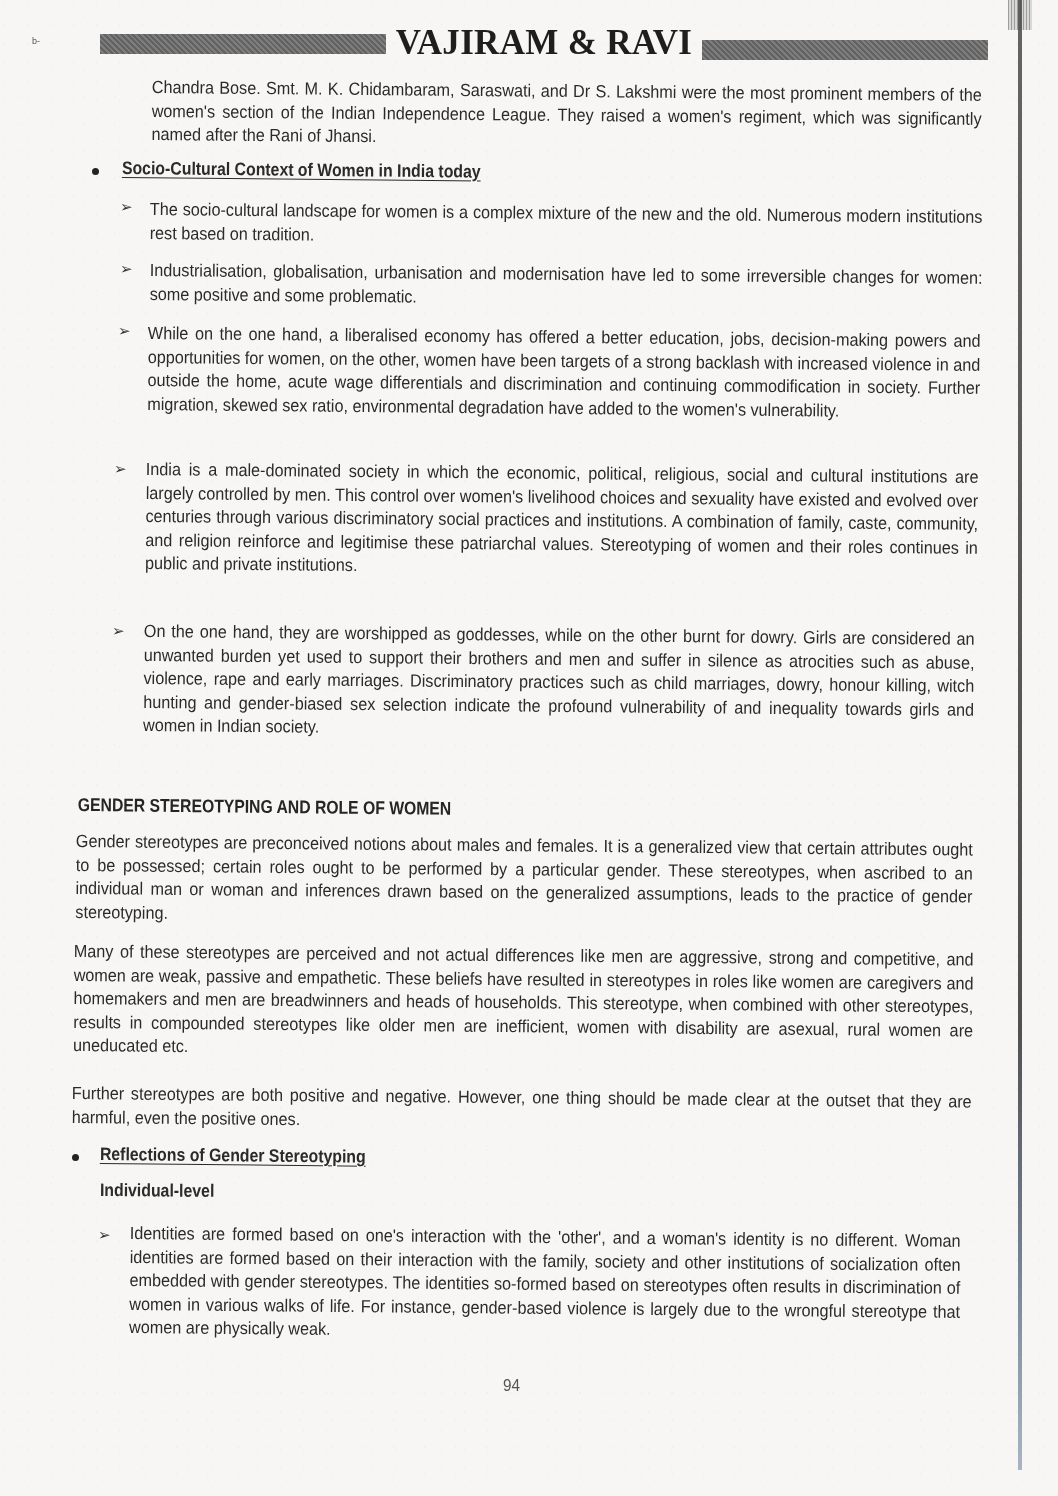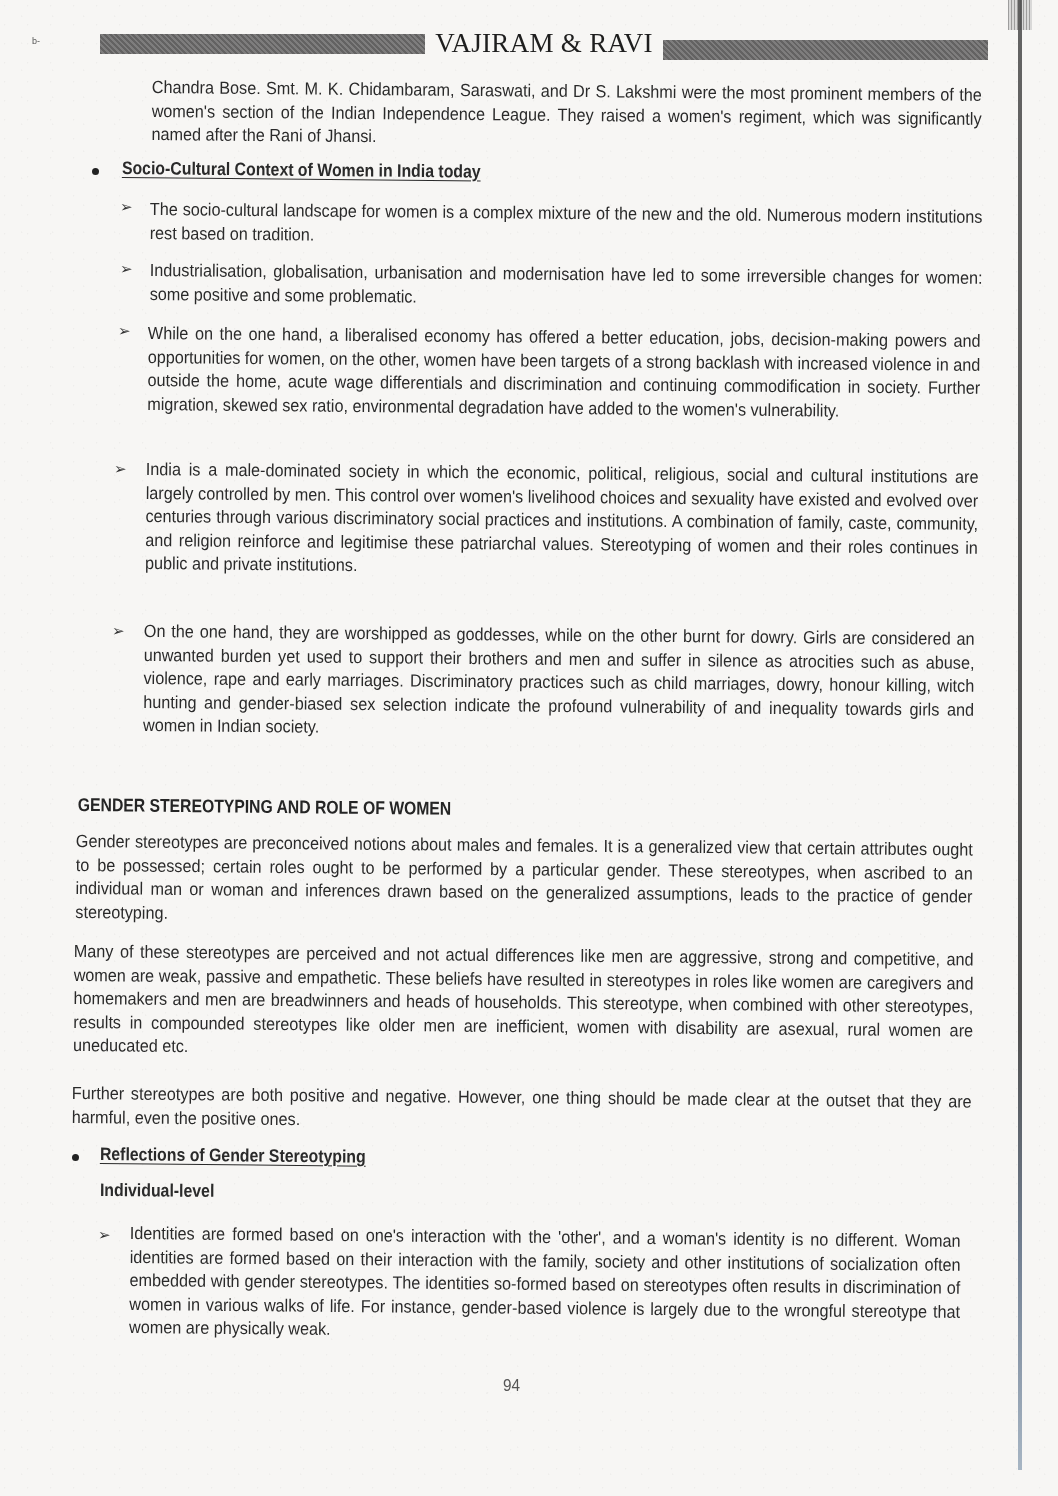--- a/index.html
+++ b/index.html
@@ -38,22 +38,22 @@
       height: 20px; flex: 1;
       background:
         repeating-linear-gradient(45deg, #8a8a8a 0 2px, #bdbdbd 2px 4px),
         #999;
       background-blend-mode: multiply;
       opacity: 0.9;
     }
     .header-bar.left { margin-top: 2px; }
     .header-bar.right { margin-top: 14px; }
     .header-title {
-      font-family: "Liberation Serif", serif; font-weight: normal;
-      font-size: 27px; color: #1e1e1e; padding: 0 10px; letter-spacing: 0.3px;
+      font-family: "Liberation Serif", serif; font-weight: bold;
+      font-size: 35px; color: #1e1e1e; padding: 0 10px; letter-spacing: 0.3px;
       white-space: nowrap;
     }
     .content { position: absolute; left: 0; top: 0; width: 1058px; }
     .p {
       position: absolute; font-size: 17.6px; line-height: 23.6px;
       text-align: justify; text-align-last: left;
       transform-origin: left top;
     }
     .p.stretch { transform: scaleX(0.92) rotate(0.5deg); }
     .sub-bullet {

